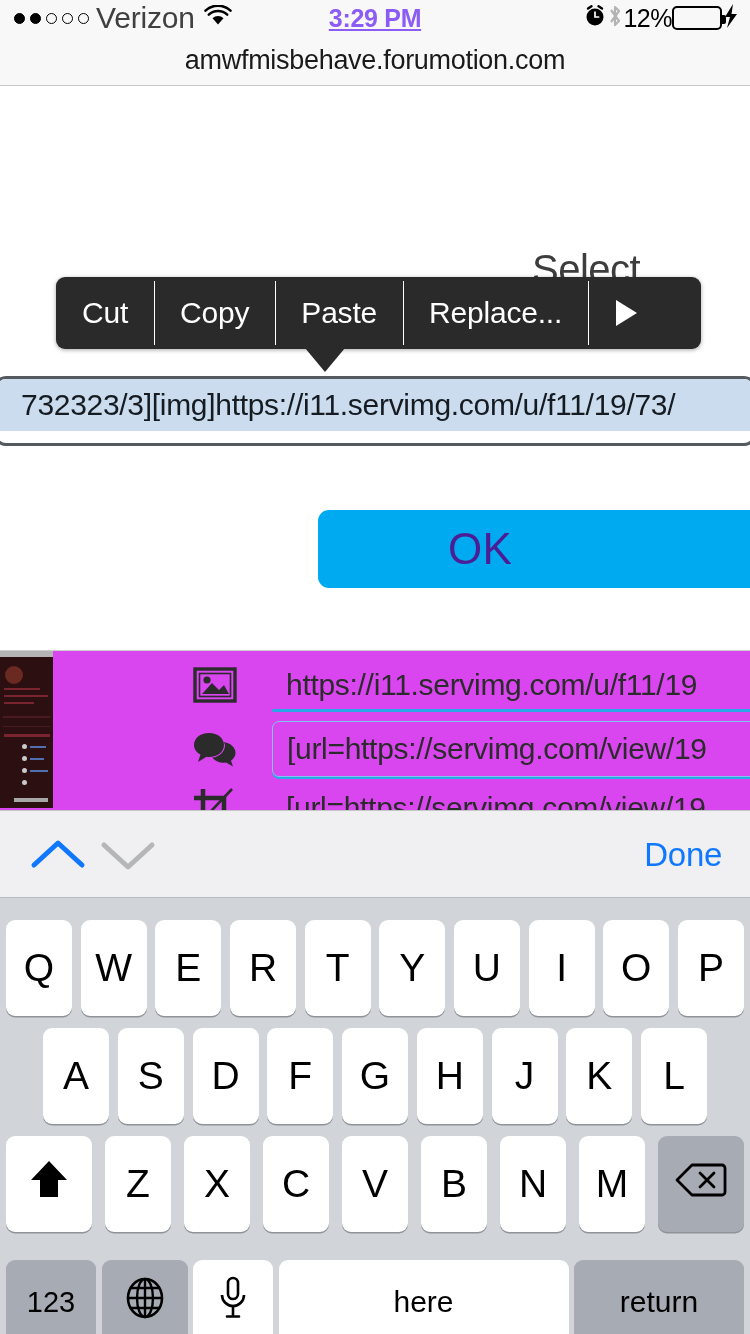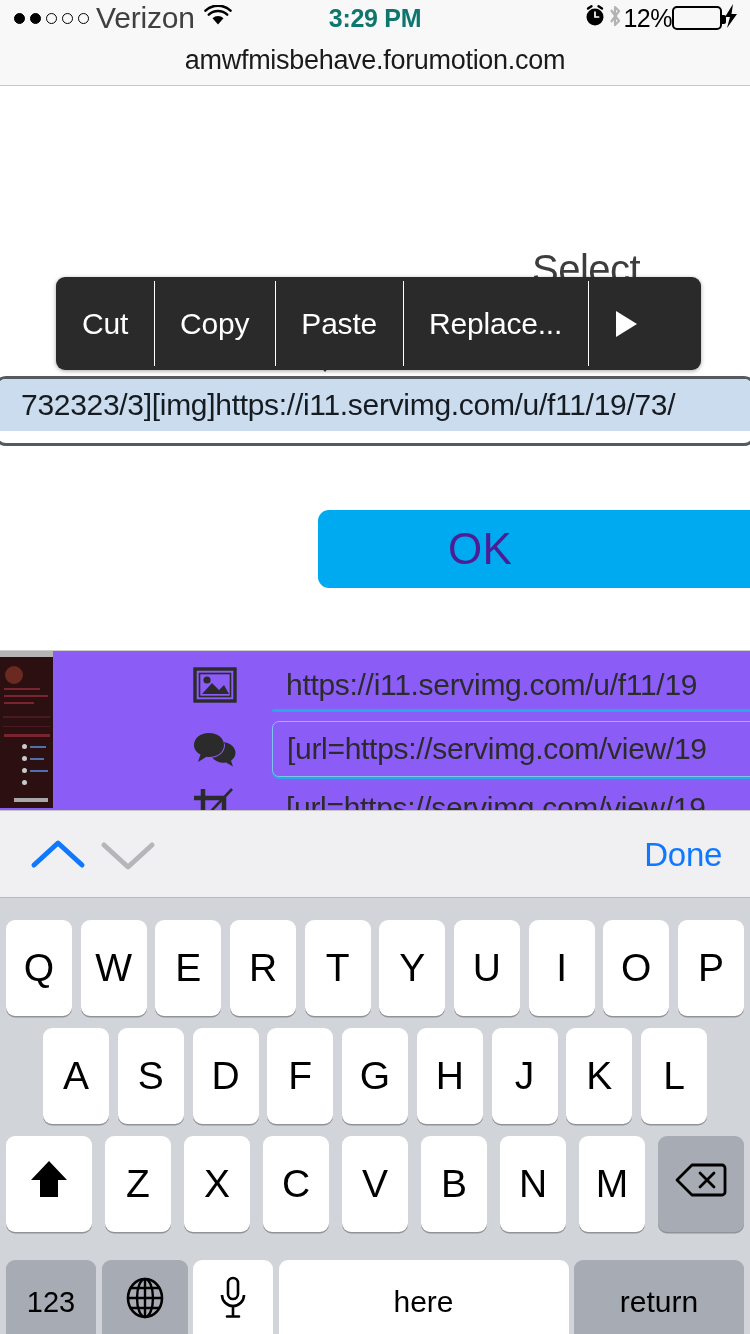--- a/index.html
+++ b/index.html
@@ -15,21 +15,21 @@
     position:absolute; top:0; left:0; width:750px; height:36px;
     background:#f8f8f8;
     display:flex; align-items:center;
   }
   #status-left{ position:absolute; left:14px; top:0; height:36px; display:flex; align-items:center; gap:7px; }
   .dots{ display:flex; align-items:center; gap:5px; }
   .dot{ width:11px; height:11px; border-radius:50%; border:1.6px solid #000; }
   .dot.filled{ background:#000; }
   #carrier-name{ font-size:30px; color:#404040; letter-spacing:-0.2px; }
   #wifi-icon{ margin-left:2px; }
-  #status-time{ position:absolute; left:0; width:750px; text-align:center; font-size:25px; font-weight:bold; color:#0f766e; letter-spacing:-0.3px; }
+  #status-time{ position:absolute; left:0; width:750px; text-align:center; font-size:25px; font-weight:bold; color:#8b5cf6; letter-spacing:-0.3px;text-decoration:underline; }
   #status-right{ position:absolute; right:10px; top:0; height:36px; display:flex; align-items:center; }
   #battery-pct{ font-size:25px; color:#000; letter-spacing:-0.5px; }
   .battery-shell{
     position:relative; width:50px; height:24px;
     border:2px solid #000; border-radius:5px; padding:2px;
   }
   .battery-shell::after{
     content:""; position:absolute; right:-6px; top:7px;
     width:4px; height:9px; background:#000; border-radius:0 2px 2px 0;
   }
@@ -76,21 +76,21 @@
 
   
   #select-ghost{
     position:absolute; top:160px; left:532px;
     font-size:40px; font-weight:normal; color:#3d3d3d; letter-spacing:-0.5px;
   }
 
   
   #edit-menu{
     position:absolute; top:190px; left:56px;
-    height:93px; width:645px;
+    height:72px; width:645px;
     background:#2a2a2a; border-radius:9px;
     display:flex; align-items:stretch;
     box-shadow:0 1px 4px rgba(0,0,0,.35);
     z-index:6;
   }
   .menu-item{
     display:flex; align-items:center; justify-content:center;
     padding:0 26px;
     color:#fff; font-size:30px; letter-spacing:-0.2px;
     position:relative;
@@ -142,21 +142,21 @@
     z-index:3;
   }
   #ok-button-label{
     font-size:44px; color:#4c1d95; letter-spacing:0.3px;
     position:relative; left:-68px;
   }
 
   
   #form-rows{
     position:absolute; top:563px; left:0; width:750px; height:172px;
-    background:#8b5cf6;
+    background:#d946ef;
     border-top:1px solid #cfcfcf;
     overflow:hidden;
   }
   #thumbnail{
     position:absolute; top:-3px; left:0; width:53px; height:160px;
     background:linear-gradient(to bottom,#b4b4b4 0px,#b4b4b4 9px,#2b0f11 9px,#2b0f11 100%);
     overflow:hidden;
   }
   .thumb-line{ position:absolute; background:#7a2430; height:2px; }
   .thumb-block{ position:absolute; background:#4a1a20; }

